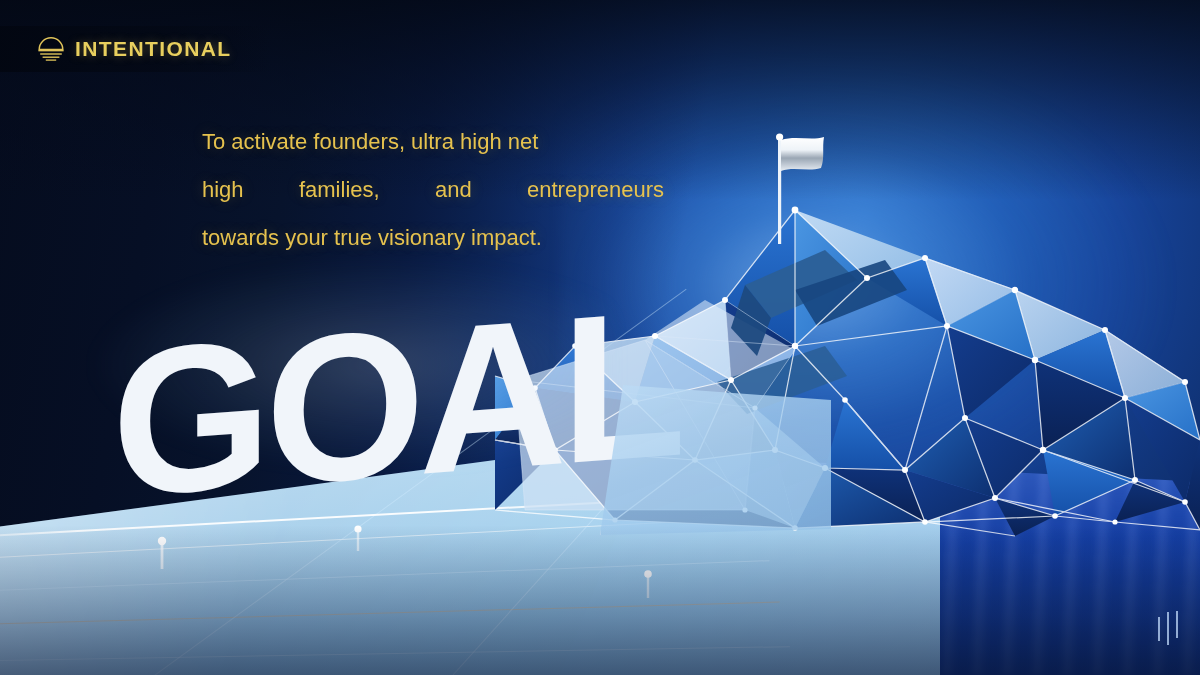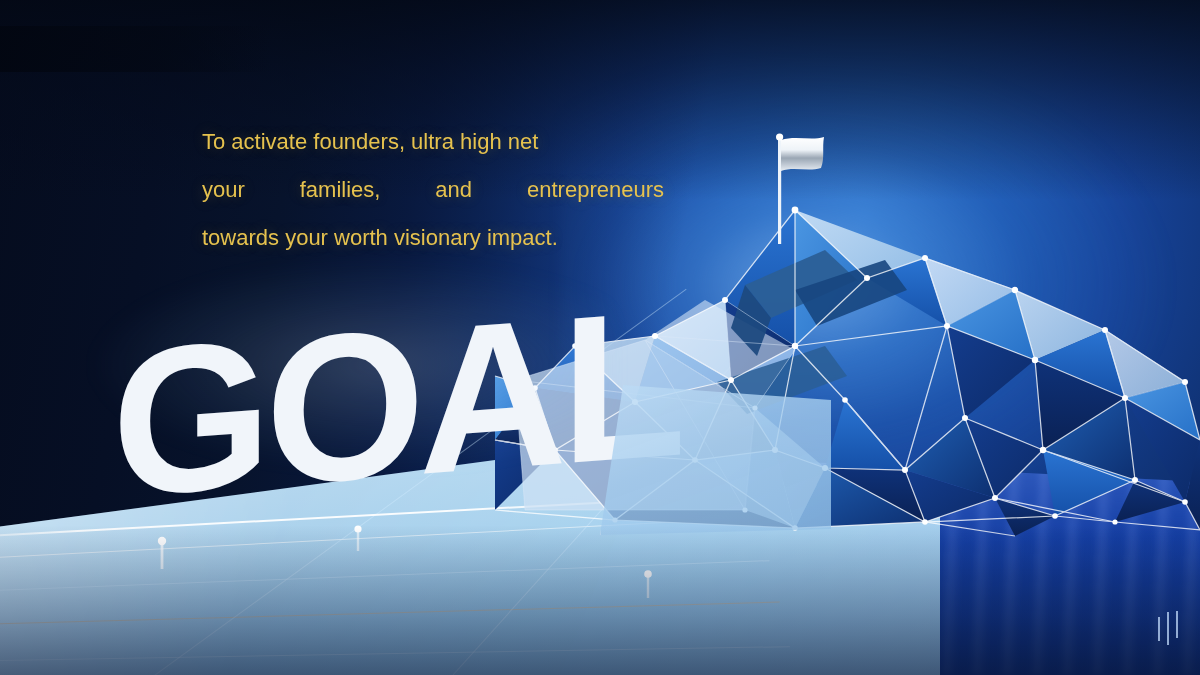--- a/index.html
+++ b/index.html
@@ -377,26 +377,36 @@
   <div class="goal-wrap">
     <div class="goal-glow"></div>
     <div class="goal-txt">GOAL</div>
   </div>
 
   <div class="glass-panel"></div>
 
   <div class="bg-bottom-vignette"></div>
 
   <div class="logo-band"></div>
+  <div class="logo">
+    <svg class="logo-mark" viewBox="0 0 30 30">
+      <path d="M3.2,15.6 A11.8,11.8 0 0 1 26.8,15.6 Z" fill="none" stroke="#e0c45a" stroke-width="1.5"></path>
+      <line x1="2.4" y1="16.6" x2="27.6" y2="16.6" stroke="#e0c45a" stroke-width="1.5"></line>
+      <line x1="4.2" y1="20.0" x2="25.8" y2="20.0" stroke="#e0c45a" stroke-width="1.4"></line>
+      <line x1="6.6" y1="23.2" x2="23.4" y2="23.2" stroke="#e0c45a" stroke-width="1.4"></line>
+      <line x1="9.8" y1="26.1" x2="20.2" y2="26.1" stroke="#e0c45a" stroke-width="1.3"></line>
+    </svg>
+    <span class="logo-word">INTENTIONAL</span>
+  </div>
 
 
   <div class="mission">
     <p>To activate founders, ultra high net</p>
-    <p class="justify">your families, and entrepreneurs</p>
-    <p>towards your worth visionary impact.</p>
+    <p class="justify">high families, and entrepreneurs</p>
+    <p>towards your true visionary impact.</p>
   </div>
 
   <div class="corner-mark">
     <i></i>
     <i></i>
     <i></i>
   </div>
 
 </div>
 

